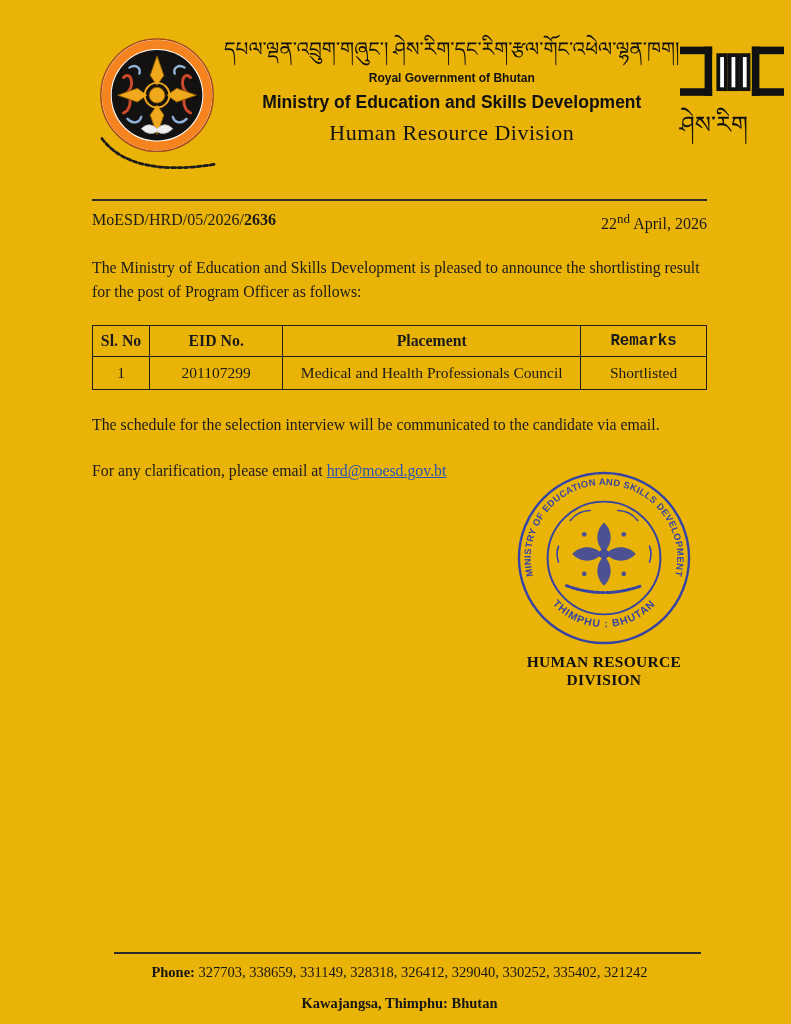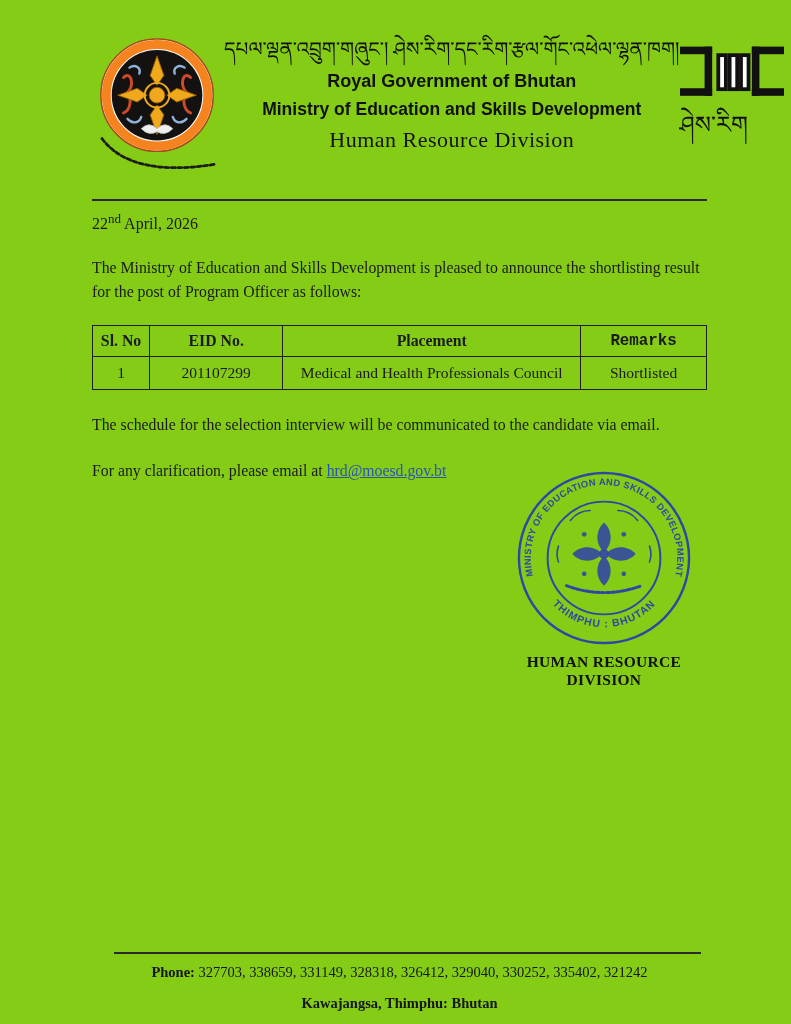--- a/index.html
+++ b/index.html
@@ -1,28 +1,28 @@
 <!DOCTYPE html>
 <html><head>
 <meta charset="utf-8">
 <style>
   html,body { margin:0; padding:0; background:#ffffff; }
   .page {
     position:relative; width:791px; height:1024px; margin:0 auto;
-    background:#84cc16; overflow:hidden;
+    background:#eab308; overflow:hidden;
     font-family:"Liberation Serif", serif; color:#1b1b1b;
   }
   .content { padding:34px 84px 0 92px; }
 
   
   .hdr { display:flex; align-items:flex-start; }
   .emblem-wrap { flex:0 0 auto; width:130px; margin-left:2px; }
   .hdr-center { flex:1 1 auto; text-align:center; padding-top:3px; }
   .dzongkha-title { font-size:20px; line-height:1.25; color:#111; white-space:nowrap; }
-  .gov-line { font-family:"Liberation Sans", sans-serif; font-weight:bold; font-size:18px; margin-top:9px; color:#111; }
+  .gov-line { font-family:"Liberation Sans", sans-serif; font-weight:bold; font-size:12px; margin-top:9px; color:#111; }
   .ministry-line { font-family:"Liberation Sans", sans-serif; font-weight:bold; font-size:17.5px; margin-top:7px; color:#111; }
   .division-line { font-size:22px; margin-top:7px; letter-spacing:0.5px; color:#141414; }
   .logo-wrap { flex:0 0 auto; width:112px; text-align:left; padding-top:12px; }
   .logo-caption { font-size:24px; line-height:1.1; margin-top:4px; color:#111; }
 
   .header-rule { border:none; border-top:2px solid #2b2b2b; margin:13px 0 0 0; }
 
   
   .ref-row { display:flex; justify-content:space-between; margin-top:10px; font-size:16px; }
   .ref-bold { font-weight:bold; }
@@ -115,20 +115,21 @@
             <rect x="64.5" y="9" width="8" height="36"></rect>
           </g>
         </svg>
         <div class="logo-caption">ཤེས་རིག</div>
       </div>
     </div>
 
     <hr class="header-rule">
 
     <div class="ref-row">
+      <div><span>MoESD/HRD/05/2026/</span><span class="ref-bold">2636</span></div>
       <div class="ref-date"><span>22</span><sup>nd</sup><span> April, 2026</span></div>
     </div>
 
 
     <p class="para">The Ministry of Education and Skills Development is pleased to announce the shortlisting result for the post of Program Officer as follows:</p>
 
     <table class="shortlist">
       <thead>
         <tr>
           <th class="col-sl">Sl. No</th>

